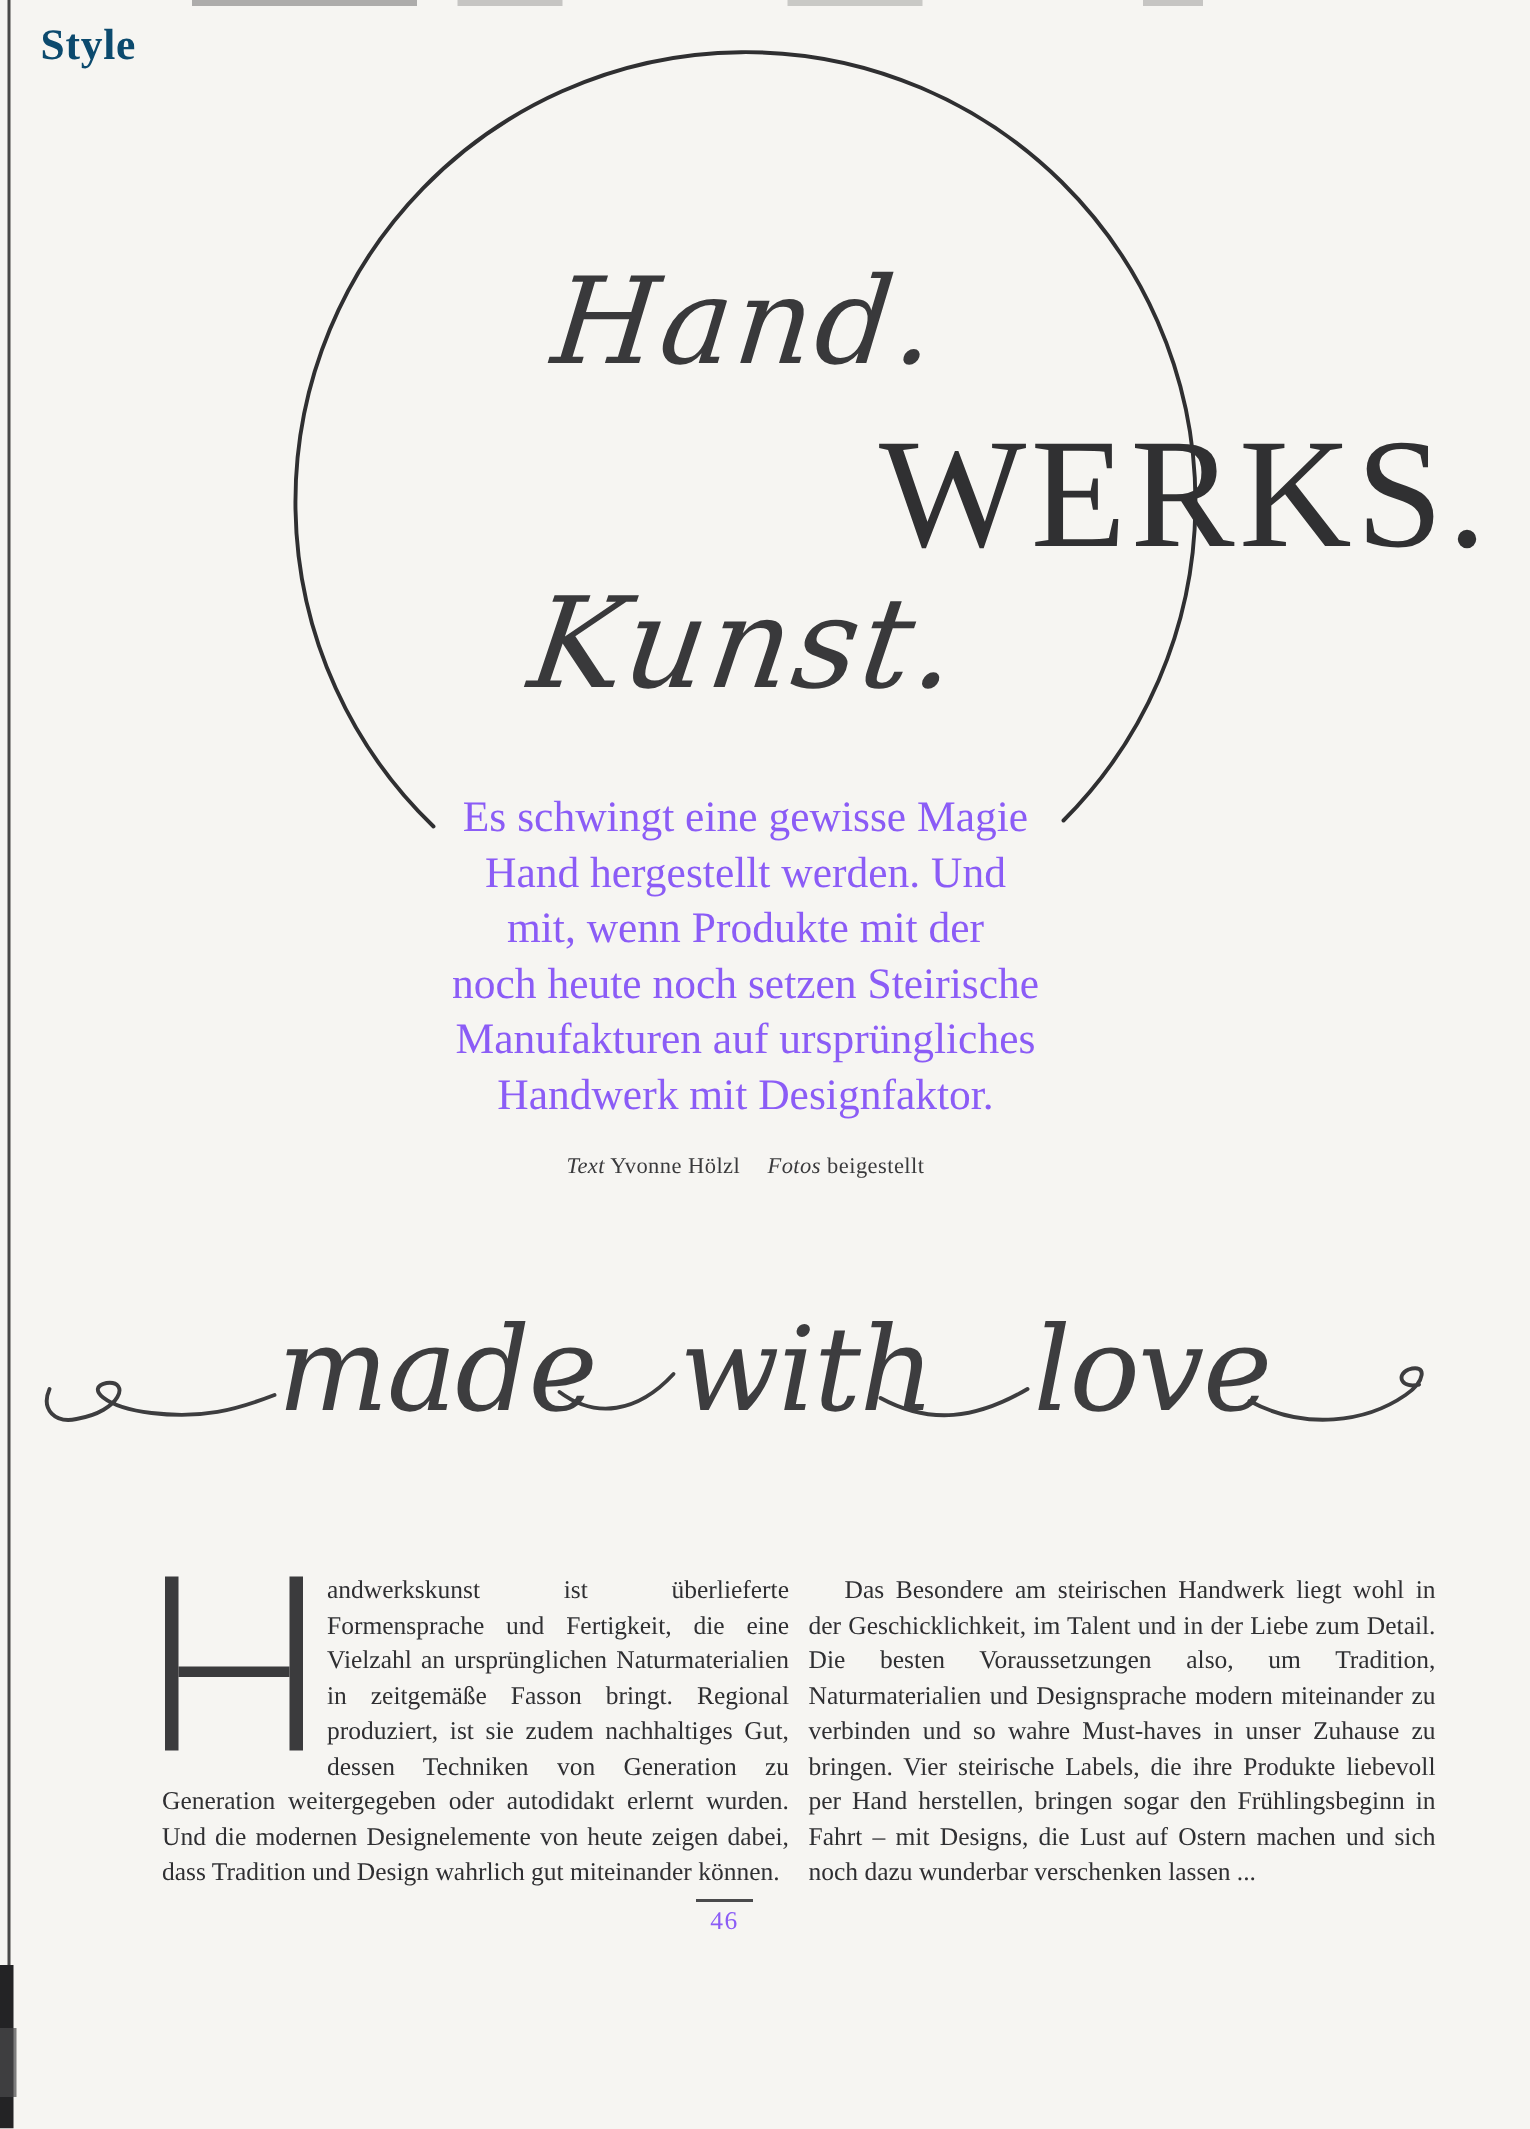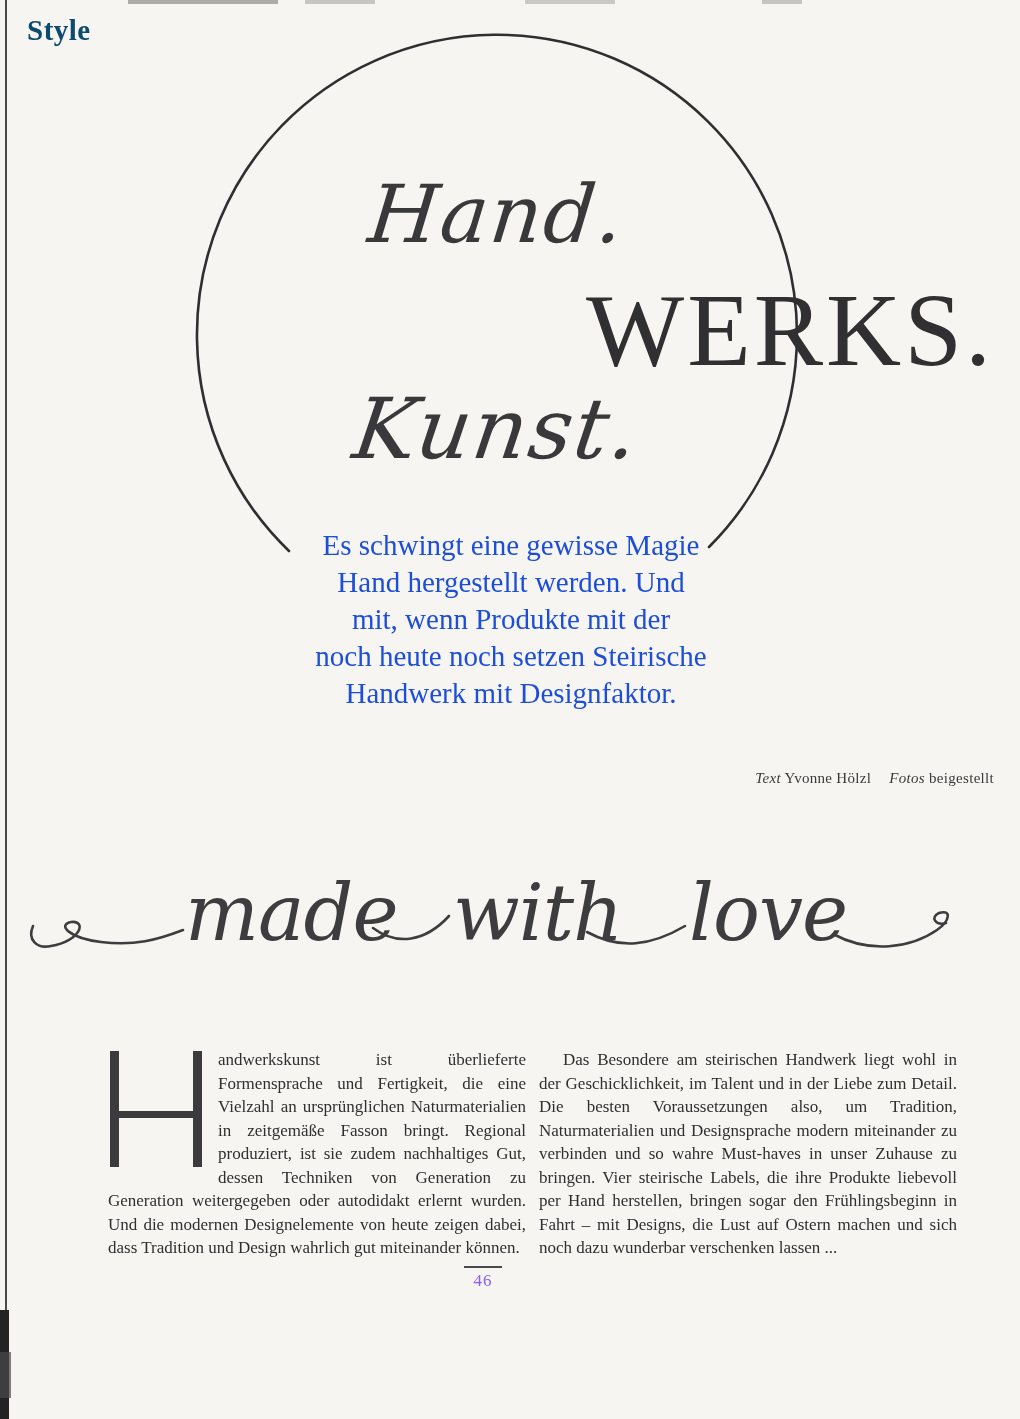--- a/index.html
+++ b/index.html
@@ -24,22 +24,22 @@
   .title-hand{position:absolute;top:168px;left:0;width:994px;text-align:center;
     font-style:italic;font-size:80px;letter-spacing:2px;color:#39393b;
     font-family:"DejaVu Serif", serif;transform:skewX(-6deg);}
   .title-werks{position:absolute;top:270px;left:0;width:994px;text-align:right;
     font-size:104px;letter-spacing:3px;color:#303032;font-family:"Liberation Serif", serif;}
   .title-kunst{position:absolute;top:380px;left:0;width:994px;text-align:center;
     font-style:italic;font-size:84px;letter-spacing:2px;color:#39393b;
     font-family:"DejaVu Serif", serif;transform:skewX(-8deg);}
 
   .subtitle{position:absolute;top:527px;left:0;width:994px;text-align:center;
-    font-size:29px;line-height:37px;color:#1d4ed8;padding-left:14px;}
-  .byline{position:absolute;top:770px;left:0;width:994px;text-align:right;
+    font-size:29px;line-height:37px;color:#8b5cf6;}
+  .byline{position:absolute;top:770px;left:0;width:994px;text-align:center;
     font-size:15px;color:#3a3a3c;letter-spacing:.3px;}
   .byline .lbl{font-style:italic;}
   .byline .sep{display:inline-block;width:10px;}
 
   
   .tagline-svg{position:absolute;top:842px;left:25px;}
   .tagline-svg text{
     font-family:"DejaVu Serif", serif;font-style:italic;
     font-size:78px;fill:#3d3d3f;letter-spacing:-1px;
   }
@@ -82,20 +82,21 @@
 
 <div class="title-hand">Hand.</div>
 <div class="title-werks">WERKS.</div>
 <div class="title-kunst">Kunst.</div>
 
 <div class="subtitle">
   <div>Es schwingt eine gewisse Magie</div>
   <div>Hand hergestellt werden. Und</div>
   <div>mit, wenn Produkte mit der</div>
   <div>noch heute noch setzen Steirische</div>
+  <div>Manufakturen auf ursprüngliches</div>
   <div>Handwerk mit Designfaktor.</div>
 </div>
 
 <div class="byline">
   <span class="lbl">Text</span>
   <span>Yvonne Hölzl</span>
   <span class="sep"></span>
   <span class="lbl">Fotos</span>
   <span>beigestellt</span>
 </div>

